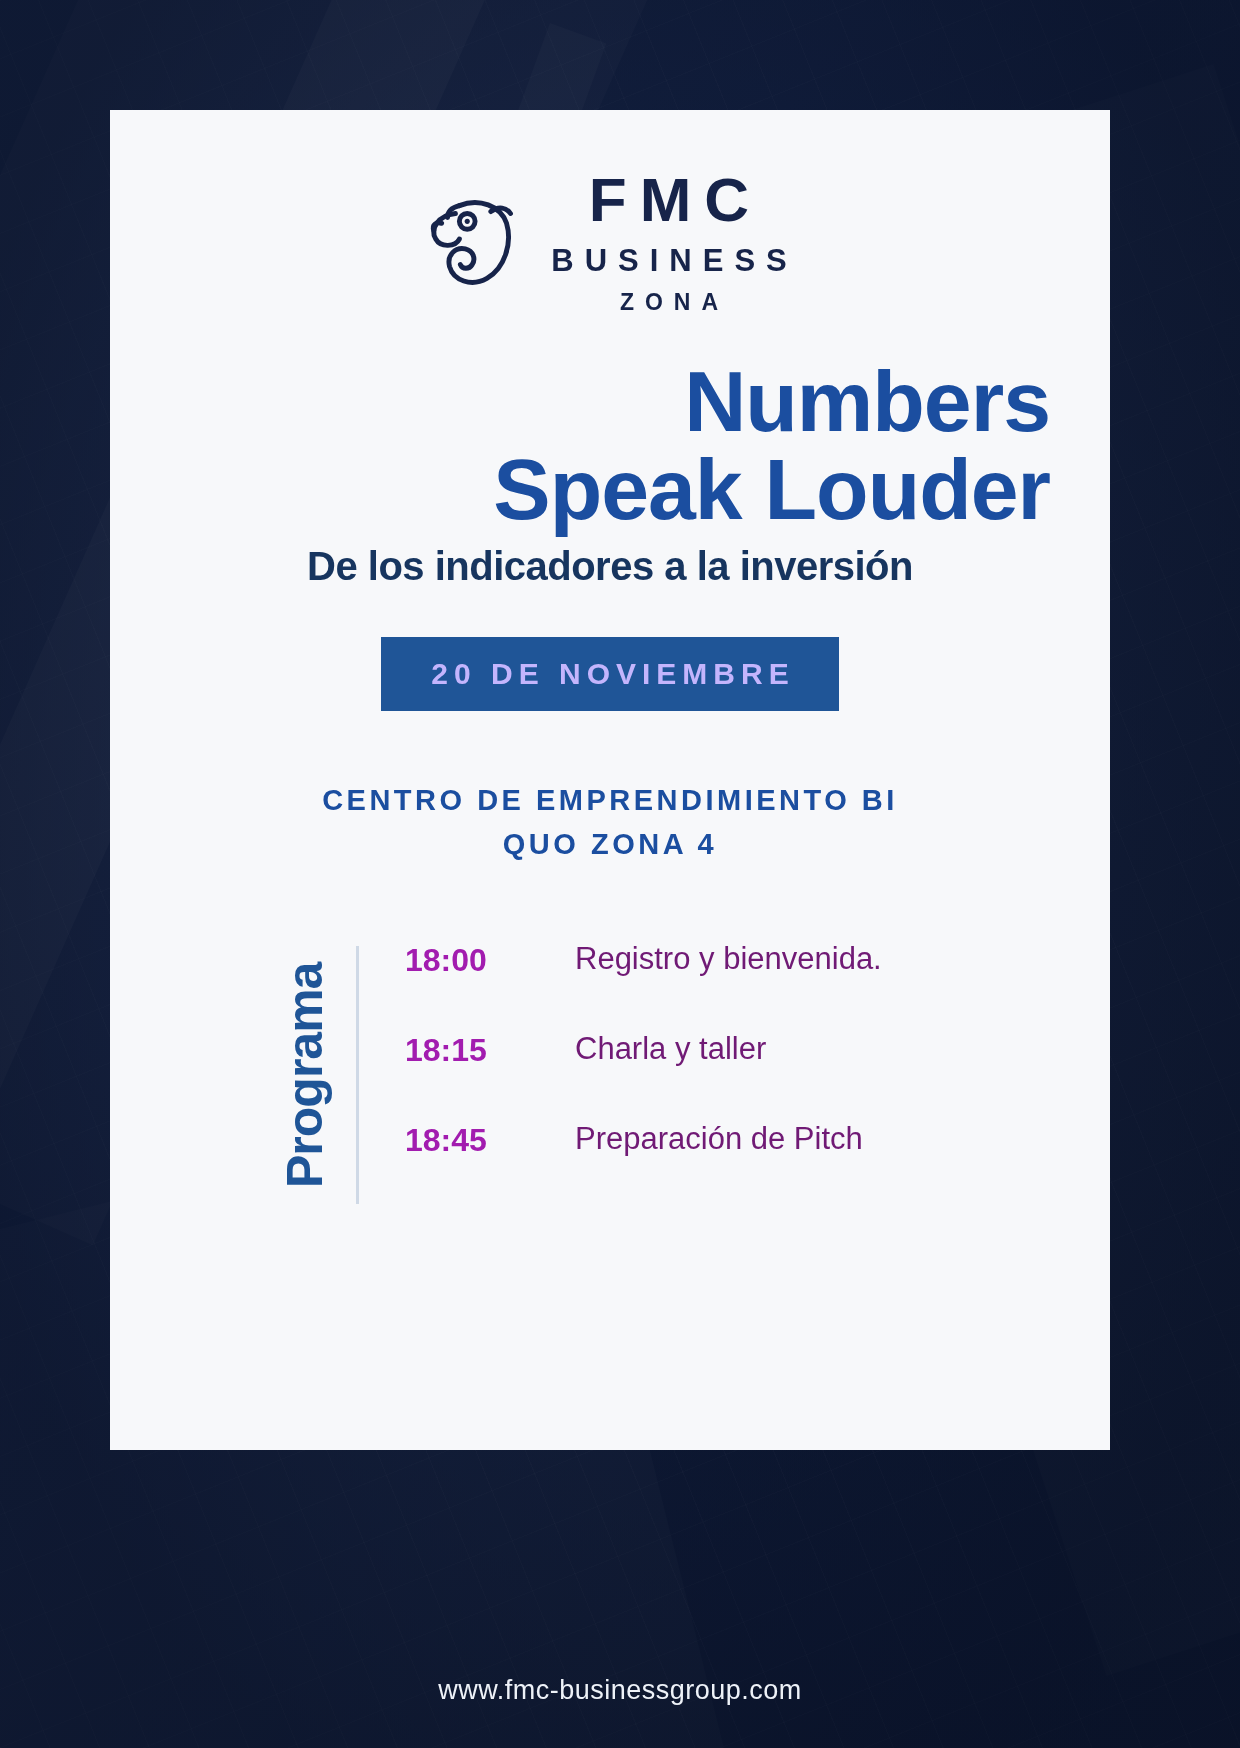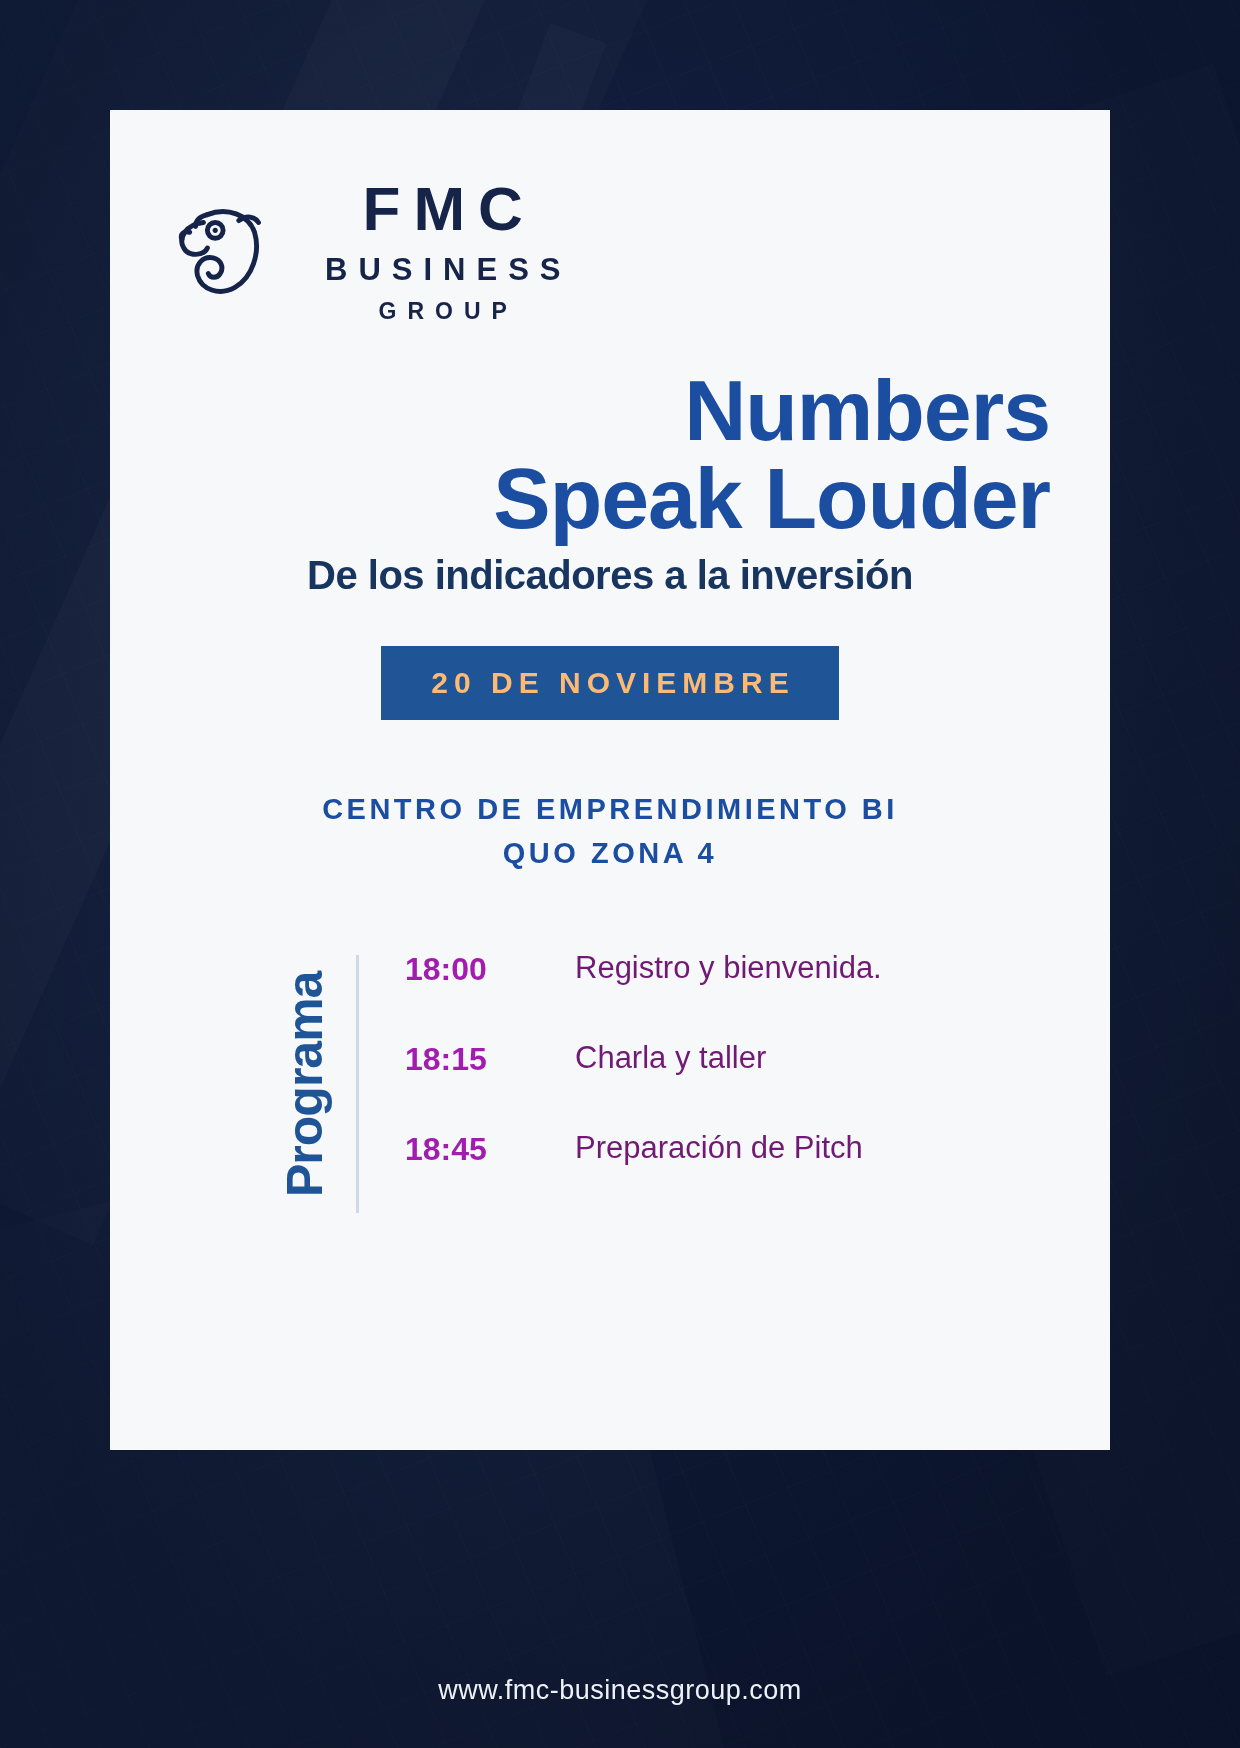--- a/index.html
+++ b/index.html
@@ -57,22 +57,22 @@
     width: 1000px;
     height: 1340px;
     background: #f7f8fa;
     padding: 56px 60px 40px 60px;
   }
 
   
   .logo-row {
     display: flex;
     align-items: center;
-    gap: 26px;
-    margin-top: 12px;
+    justify-content: center;
+    margin-top: 3px;
   }
   .logo-mark { width: 118px; height: 120px; flex: none; }
   .logo-text { display: flex; flex-direction: column; align-items: center; }
   .logo-fmc {
     font-size: 62px;
     font-weight: bold;
     letter-spacing: 13px;
     color: #17244a;
     line-height: 1;
     text-indent: 13px;
@@ -112,21 +112,21 @@
     font-size: 40px;
     font-weight: bold;
     color: #17355f;
     letter-spacing: -0.5px;
   }
 
   
   .date-wrap { display: flex; justify-content: center; margin-top: 48px; }
   .date-chip {
     background: #1f5597;
-    color: #fdba74;
+    color: #c4b5fd;
     font-size: 30px;
     font-weight: bold;
     letter-spacing: 6px;
     padding: 20px 44px 20px 50px;
   }
 
   
   .venue {
     margin-top: 68px;
     text-align: center;
@@ -224,21 +224,21 @@
           <circle cx="46" cy="38" r="8"></circle>
           <circle cx="46" cy="38" r="2.6" fill="#17244a" stroke="none"></circle>
           <path d="M20 40 C14 38 10 42 12 47"></path>
           <path d="M70 28 C78 22 86 24 90 30"></path>
         </g>
       </svg>
     </span>
     <span class="logo-text">
       <span class="logo-fmc">FMC</span>
       <span class="logo-business">BUSINESS</span>
-      <span class="logo-group">GROUP</span>
+      <span class="logo-group">ZONA</span>
     </span>
   </div>
 
   <div class="headline">
     <div class="l1">Numbers</div>
     <div class="l2">Speak Louder</div>
   </div>
   <div class="subhead">De los indicadores a la inversión</div>
 
   <div class="date-wrap">

